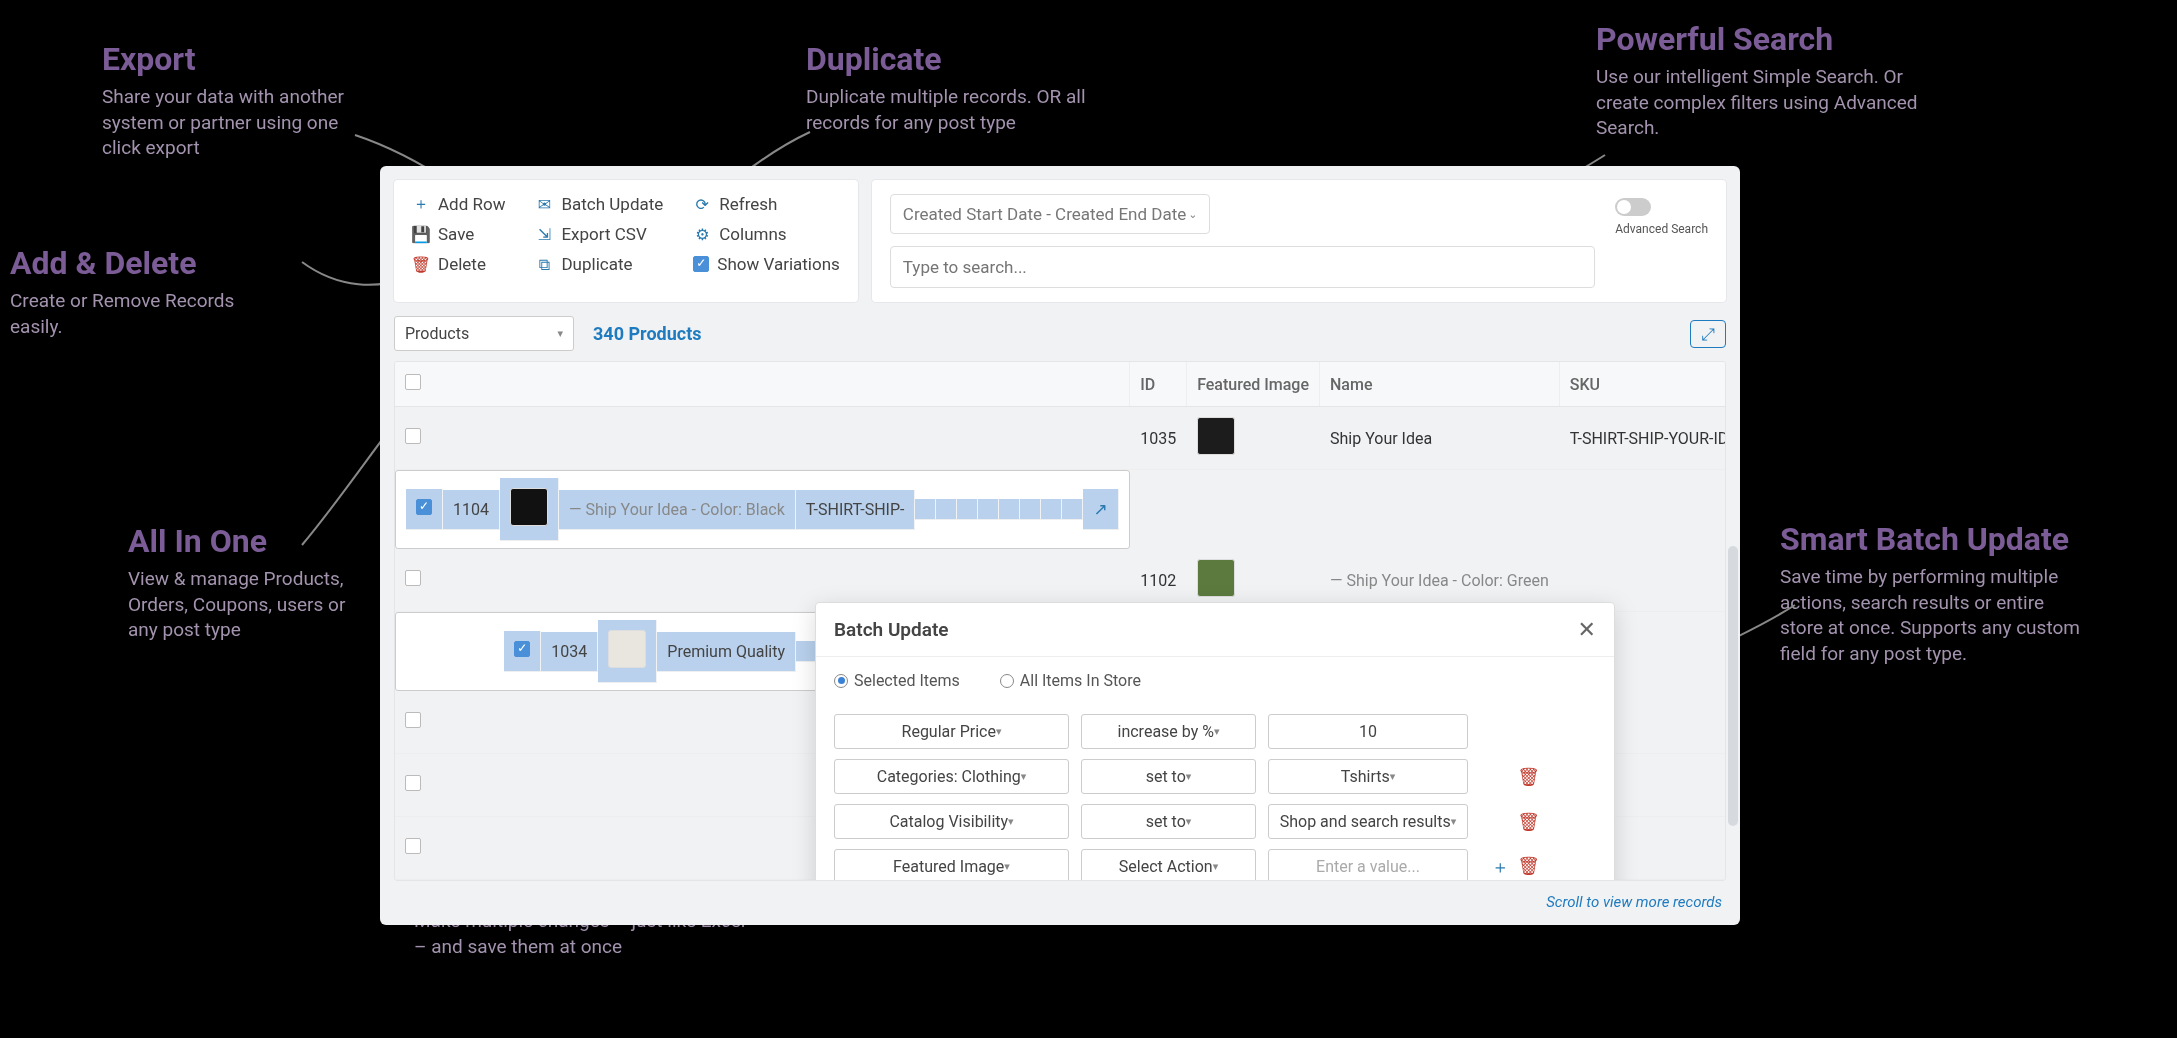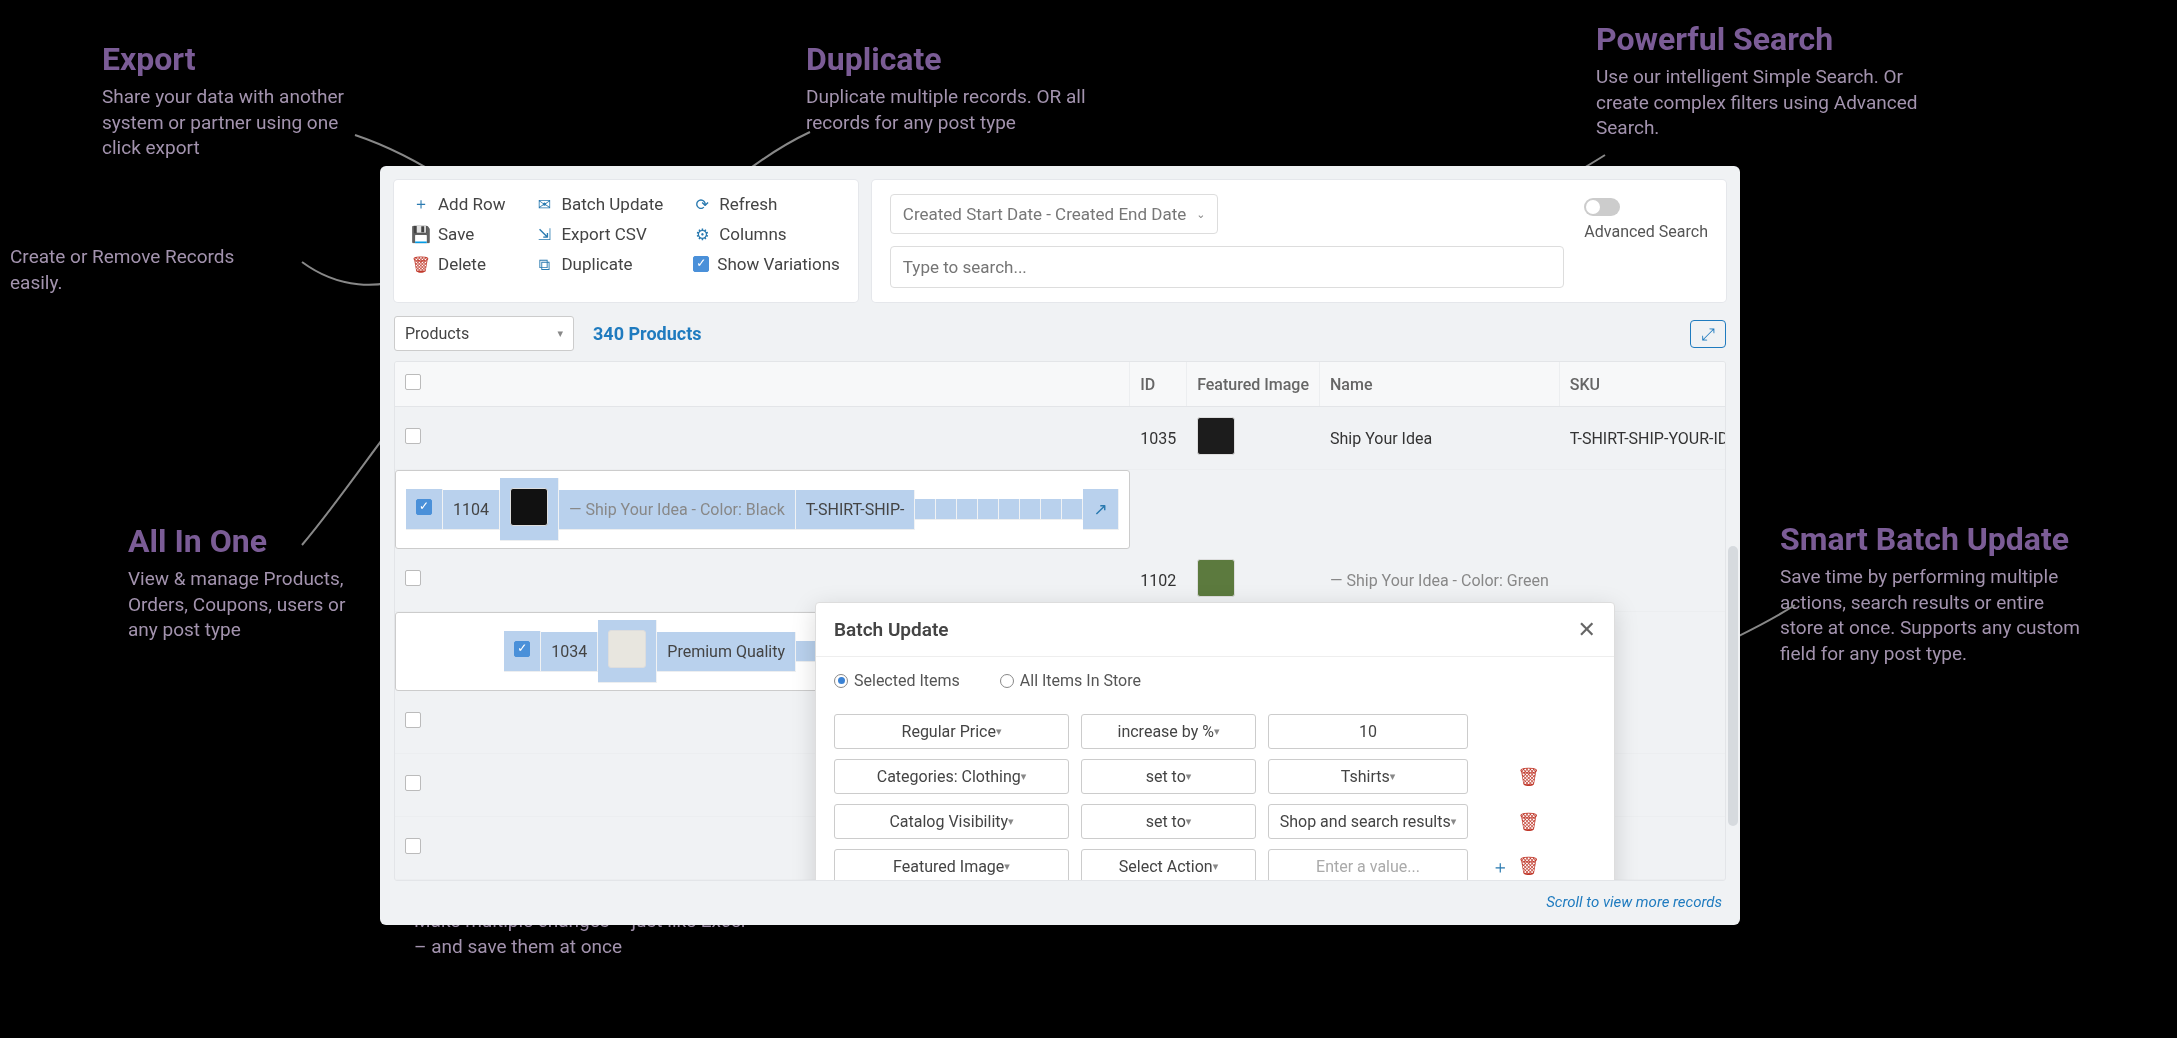--- a/index.html
+++ b/index.html
@@ -10,26 +10,26 @@
   .arrow{position:absolute;stroke:#888;stroke-width:2;fill:none}
   .app{position:absolute;left:380px;top:166px;width:1360px;background:#f0f2f4;border-radius:6px;box-shadow:0 2px 10px rgba(0,0,0,.1)}
   .panels{display:flex;gap:14px;padding:14px}
   .panel{background:#fff;border-radius:4px;padding:14px 18px;box-shadow:0 0 0 1px #e5e7eb}
   .panel.tools{display:flex;gap:30px}
   .tool-col{display:flex;flex-direction:column;gap:10px}
   .tool-btn{display:flex;align-items:center;gap:8px;font-size:17px;color:#444;cursor:pointer}
   .tool-btn .ico{width:18px;height:18px;display:inline-flex;align-items:center;justify-content:center;color:#2a7ab0;font-size:16px}
   .panel.search{flex:1;display:flex;gap:20px;align-items:flex-start}
   .search-left{flex:1;display:flex;flex-direction:column;gap:12px}
-  .date-sel{display:inline-flex;align-items:center;gap:10px;border:1px solid #ddd;border-radius:4px;padding:9px 12px;color:#777;font-size:17px;width:fit-content}
+  .date-sel{display:inline-flex;align-items:center;gap:2px;border:1px solid #ddd;border-radius:4px;padding:9px 12px;color:#777;font-size:17px;width:fit-content}
   .search-input{border:1px solid #ddd;border-radius:4px;padding:10px 12px;font-size:17px;color:#888;width:100%}
   .adv-block{display:flex;flex-direction:column;align-items:flex-start;gap:6px;padding-top:4px}
   .toggle{width:36px;height:18px;background:#ccc;border-radius:10px;position:relative}
   .toggle::after{content:"";width:14px;height:14px;background:#fff;border-radius:50%;position:absolute;top:2px;left:2px}
-  .adv-label{font-size:16px;color:#555}
+  .adv-label{font-size:12px;color:#555}
   .midbar{display:flex;align-items:center;gap:19px;padding:0 14px 10px}
   .dropdown{border:1px solid #ccc;border-radius:3px;background:#fff;padding:7px 10px;display:inline-flex;align-items:center;justify-content:space-between;gap:20px;font-size:16px;color:#444;min-width:180px}
   .count{color:#1f7bbf;font-weight:700;font-size:18px}
   .expand-btn{margin-left:auto;border:1px solid #1f7bbf;border-radius:4px;width:36px;height:28px;display:flex;align-items:center;justify-content:center;color:#1f7bbf}
   .grid{margin:0 14px 8px;border:1px solid #e3e5e8;border-radius:3px;overflow:hidden;position:relative}
   table{width:100%;border-collapse:collapse;font-size:16px}
   th{background:#f7f8f9;color:#666;font-weight:500;text-align:left;padding:12px 10px;border-bottom:1px solid #e3e5e8;border-right:1px solid #eceef0;white-space:nowrap}
   td{padding:10px;border-bottom:1px solid #eceef0;border-right:1px solid #f0f2f4;vertical-align:middle;white-space:nowrap}
   tr.sel td{background:#b9d1ed}
   .chk{width:16px;height:16px;border:1px solid #bbb;border-radius:2px;display:inline-block;background:#fff}
@@ -66,20 +66,21 @@
   </div>
 <div class="annotation" style="left:806px;top:40px">
     <h3>Duplicate</h3>
     <p style="max-width:320px">Duplicate multiple records. OR all records for any post type</p>
   </div>
 <div class="annotation" style="left:1596px;top:20px">
     <h3>Powerful Search</h3>
     <p style="max-width:340px">Use our intelligent Simple Search. Or create complex filters using Advanced Search.</p>
   </div>
 <div class="annotation" style="left:10px;top:244px">
+    <h3>Add &amp; Delete</h3>
     <p>Create or Remove Records easily.</p>
   </div>
 <div class="annotation" style="left:128px;top:522px">
     <h3>All In One</h3>
     <p style="max-width:220px">View &amp; manage Products, Orders, Coupons, users or any post type</p>
   </div>
 <div class="annotation" style="left:1780px;top:520px">
     <h3>Smart Batch Update</h3>
     <p style="max-width:300px">Save time by performing multiple actions, search results or entire store at once. Supports any custom field for any post type.</p>
   </div>

